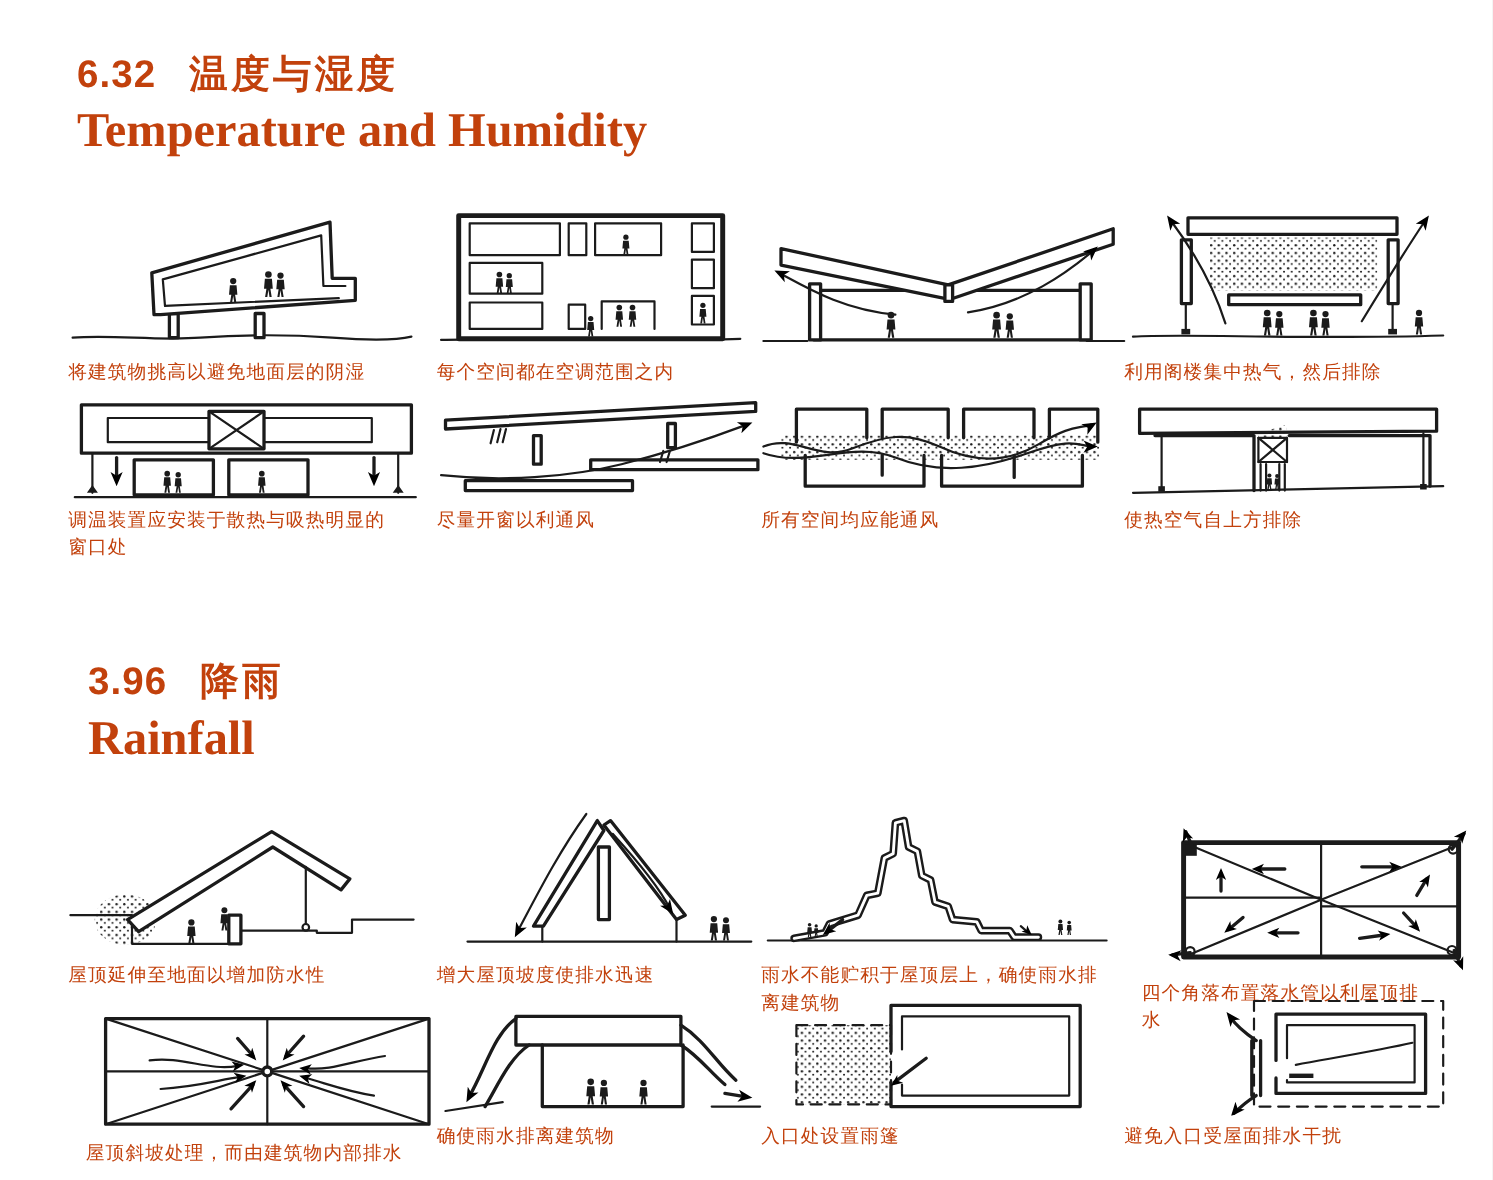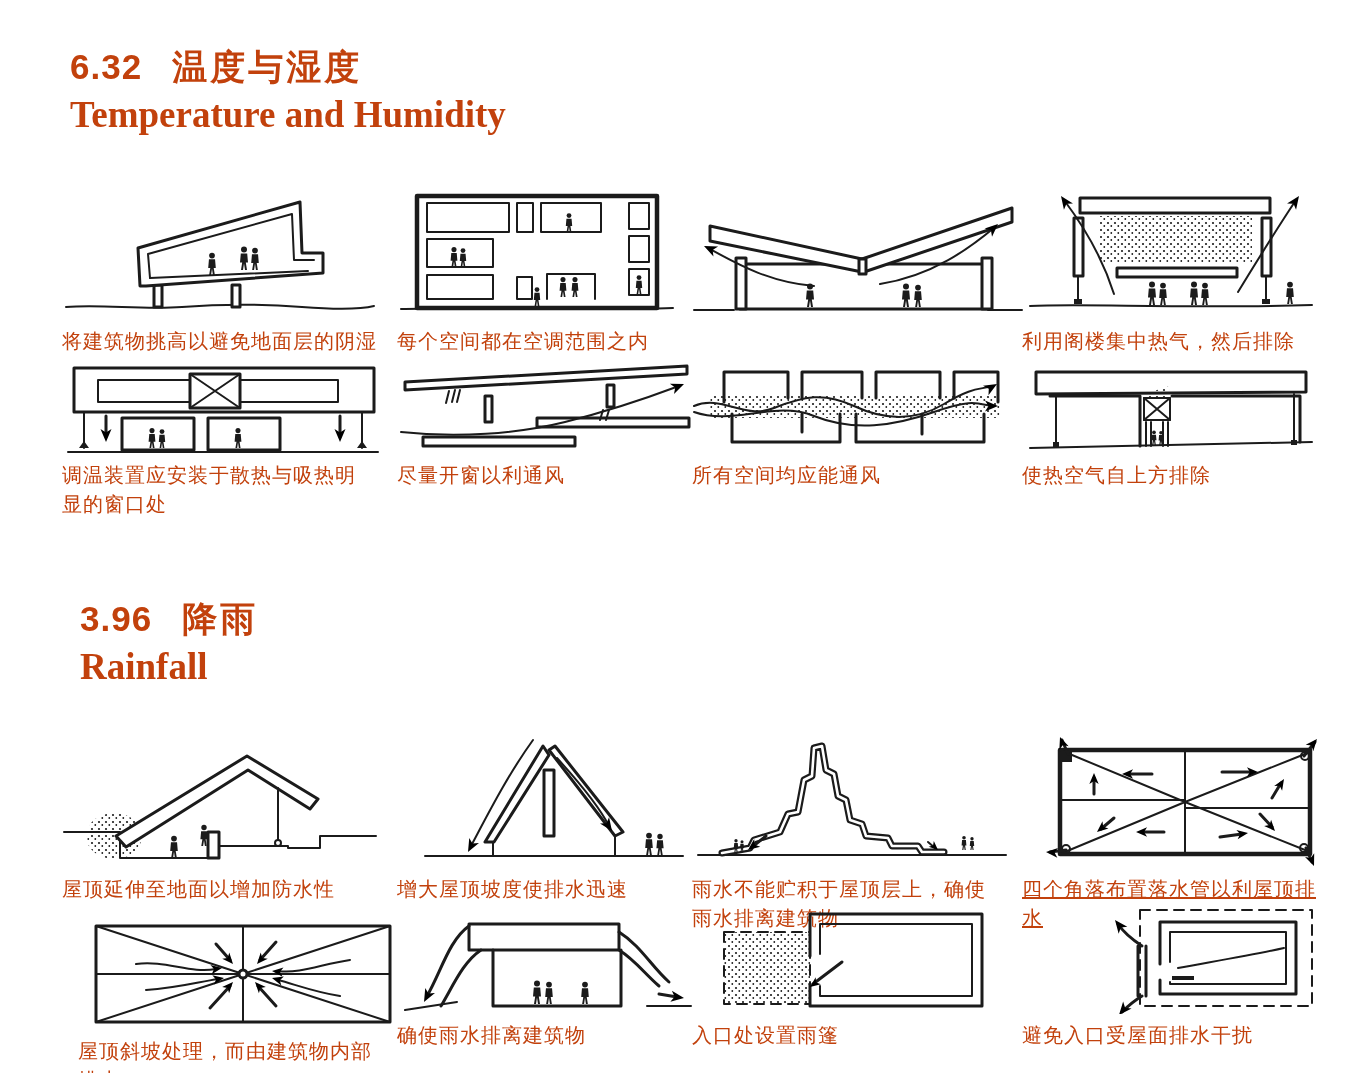--- a/index.html
+++ b/index.html
@@ -1,25 +1,25 @@
 <!DOCTYPE html>
 <html><head>
 <meta charset="utf-8">
 <style>
   html,body{margin:0;padding:0;background:#e8e8e8;}
   .page{position:relative;width:1357px;height:1073px;background:#ffffff;overflow:hidden;
         font-family:"Liberation Sans",sans-serif;color:#c2410c;}
   .sec-head{position:absolute;}
   .h-zh{display:flex;align-items:baseline;gap:30px;font-weight:bold;font-size:35px;letter-spacing:3px;}
   .h-zh .num{letter-spacing:1px;}
-  .h-en{font-family:"Liberation Serif",serif;font-weight:bold;font-size:37px;margin-top:2px;letter-spacing:0px;}
+  .h-en{font-family:"Liberation Serif",serif;font-weight:bold;font-size:44px;margin-top:2px;letter-spacing:0px;}
   .grid{position:absolute;display:grid;grid-template-columns:335px 295px 330px 300px;left:62px;}
   .fig{position:relative;}
   .fig svg{display:block;}
-  .cap{font-size:20px;letter-spacing:1px;line-height:1.45;margin-top:7px;}
+  .cap{font-size:17px;letter-spacing:1px;line-height:1.45;margin-top:7px;}
   
   .sk{fill:none;stroke:#1b1b1b;stroke-width:3;stroke-linecap:round;stroke-linejoin:round;}
   .sk2{fill:none;stroke:#1b1b1b;stroke-width:2;stroke-linecap:round;stroke-linejoin:round;}
   .sk4{fill:none;stroke:#1b1b1b;stroke-width:4.5;stroke-linecap:round;stroke-linejoin:round;}
   .wf{fill:#ffffff;stroke:#1b1b1b;stroke-width:3;stroke-linejoin:round;}
   .bf{fill:#1b1b1b;stroke:none;}
   .dsh{stroke-dasharray:10 7;}
 </style>
 </head>
 <body>
@@ -257,21 +257,21 @@
         <path class="sk2" d="M236,106 L243,112"></path>
         <use href="#ah" transform="translate(246,114) rotate(42) scale(0.7)"></use>
         <use href="#person" transform="translate(44,116) scale(0.55)"></use>
         <use href="#person" transform="translate(50,116) scale(0.5)"></use>
         <use href="#person" transform="translate(272,114) scale(0.6)"></use>
         <use href="#person" transform="translate(280,114) scale(0.55)"></use>
       </svg>
       <figcaption class="cap" style="max-width:312px;">雨水不能贮积于屋顶层上，确使雨水排离建筑物</figcaption>
     </figure>
 
-    <figure class="fig" style="margin:0;text-decoration:underline;">
+    <figure class="fig" style="margin:16px;">
       <svg width="300" height="132" viewBox="0 0 300 132">
         <rect class="sk4" x="38" y="14" width="250" height="104"></rect>
         <path class="sk2" d="M163,14 V118 M38,64 H163 M163,72 H288"></path>
         <path class="sk2" d="M163,66 L38,14 M163,66 L288,16 M163,66 L38,118 M163,66 L288,116"></path>
         <rect class="bf" x="40" y="16" width="10" height="10"></rect>
         <circle class="sk2" cx="283" cy="20" r="4"></circle>
           <circle class="sk2" cx="44" cy="113" r="4"></circle>
           <circle class="sk2" cx="282" cy="112" r="4"></circle>
         <path class="sk" d="M46,18 L40,4"></path>
           <use href="#ah" transform="translate(38,1) rotate(-110) scale(0.9)"></use>

